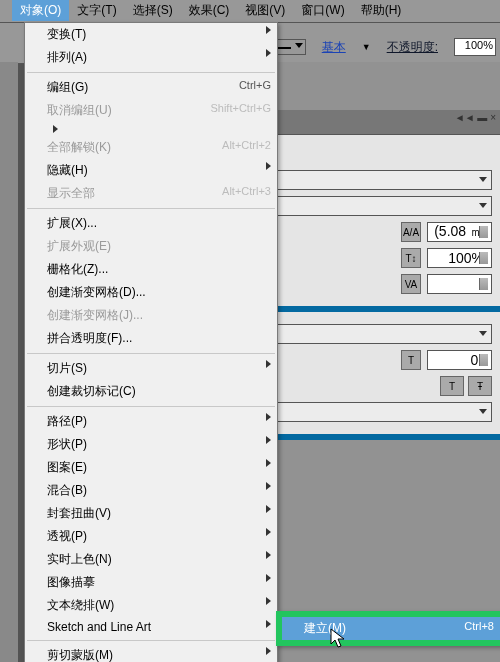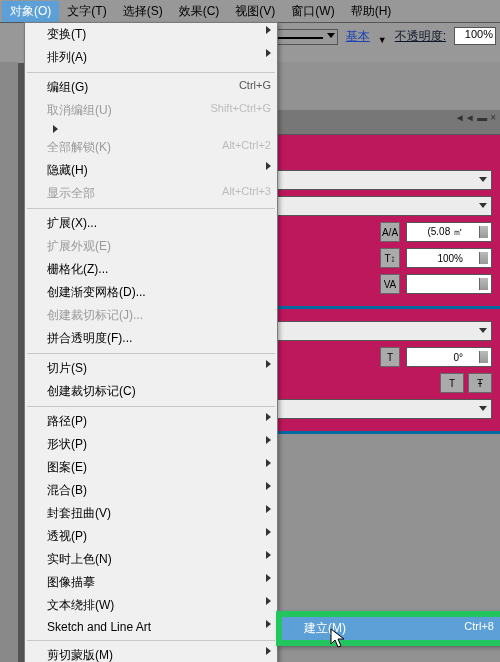--- a/index.html
+++ b/index.html
@@ -1,36 +1,36 @@
 <!DOCTYPE html>
 <html><head>
 <meta charset="utf-8">
 <style>
 body{margin:0;font-family:"Microsoft YaHei","SimSun",Arial,sans-serif;font-size:12px;background:#535353;width:500px;height:662px;overflow:hidden;position:relative}
-.menubar{background:#989898;height:22px;display:flex;align-items:center;padding:0 2px;border-bottom:1px solid #555}
+.menubar{background:#989898;height:22px;display:flex;align-items:flex-start;padding:0 12px;border-bottom:1px solid #555}
 .menubar-item{padding:2px 8px;cursor:default}
 .menubar-item.active{background:#5da0d8;color:#fff}
 .toolbar{background:#989898;height:40px;border-bottom:1px solid #555;position:relative}
-.opacity-control{position:absolute;right:4px;top:4px;display:flex;align-items:flex-end;gap:8px}
+.opacity-control{position:absolute;right:4px;top:15px;display:flex;align-items:center;gap:16px}
 .stroke-sample{width:80px;height:14px;background:#989898;border:1px solid #555;position:relative}
 .stroke-sample::before{content:"";position:absolute;top:50%;left:4px;right:14px;height:2px;background:#000}
 .stroke-sample::after{content:"";position:absolute;right:2px;top:3px;border-left:4px solid transparent;border-right:4px solid transparent;border-top:5px solid #000}
 .basic-link{color:#1b43b5;text-decoration:underline}
 .opacity-label{color:#0f172a;text-decoration:underline}
 .pct-input{width:38px;height:16px;background:#fff;border:1px solid #555;font-size:11px;text-align:right;padding-right:2px}
 .left-rail{position:absolute;left:0;top:62px;width:18px;bottom:0;background:#898989}
 .panels-area{position:absolute;right:0;top:62px;width:430px;bottom:0;background:#929292}
 .panel-tabstrip{height:24px;background:#777;display:flex;align-items:flex-end;padding-left:8px;border-bottom:1px solid #555;position:relative}
 .panel-tab{padding:4px 10px;background:#929292;border:1px solid #555;border-bottom:none;margin-right:2px;font-size:11px}
 .panel-collapse{position:absolute;right:4px;top:2px;font-size:10px;color:#333}
-.panel-body{background:#be185d;padding:6px 8px;border-bottom:3px solid #0369a1}
+.panel-body{background:#e5e5e5;padding:6px 8px;border-bottom:6px solid #0369a1}
 .field-row{display:flex;align-items:center;gap:6px;margin:6px 0}
 .dd{height:18px;background:#ececec;border:1px solid #555;flex:1;position:relative}
 .dd::after{content:"";position:absolute;right:4px;top:6px;border-left:4px solid transparent;border-right:4px solid transparent;border-top:5px solid #333}
-.num-input{width:56px;height:18px;background:#fff;border:1px solid #555;display:flex;align-items:center;justify-content:flex-end;padding-right:28px;position:relative;font-size:10px}
+.num-input{width:56px;height:18px;background:#fff;border:1px solid #555;display:flex;align-items:center;justify-content:flex-end;padding-right:7px;position:relative;font-size:14px}
 .num-input::after{content:"";position:absolute;right:3px;top:3px;width:8px;height:12px;background:linear-gradient(#bbb,#999);border-left:1px solid #666}
 .icon-sq{width:18px;height:18px;background:#aaa;border:1px solid #666;display:inline-flex;align-items:center;justify-content:center;font-size:10px}
 .char-icons{display:flex;gap:4px}
 .char-icons .icon-sq{width:22px}
 .canvas{position:absolute;right:0;top:62px;width:100px;height:60px;background:#fff;border-left:1px solid #444}
 
 
 .dropdown{position:absolute;left:24px;top:22px;width:252px;background:#f0f0f0;border:1px solid #7a7a7a;box-shadow:2px 2px 4px rgba(0,0,0,.3);z-index:100}
 .menu-item{display:flex;align-items:flex-start;padding:3px 6px 3px 22px;position:relative;cursor:default}
 .menu-item.disabled{color:#9a9a9a}
@@ -166,21 +166,21 @@
   <div class="menu-item disabled">
       <span class="menu-label">扩展外观(E)</span>
     </div>
   <div class="menu-item">
       <span class="menu-label">栅格化(Z)...</span>
     </div>
   <div class="menu-item">
       <span class="menu-label">创建渐变网格(D)...</span>
     </div>
   <div class="menu-item disabled">
-      <span class="menu-label">创建裁切标记(J)...</span>
+      <span class="menu-label">创建渐变网格(J)...</span>
     </div>
   <div class="menu-item">
       <span class="menu-label">拼合透明度(F)...</span>
     </div>
   <div class="menu-sep"></div>
   <div class="menu-item">
       <span class="menu-label">切片(S)</span>
       <span class="menu-arrow"></span>
     </div>
   <div class="menu-item">

